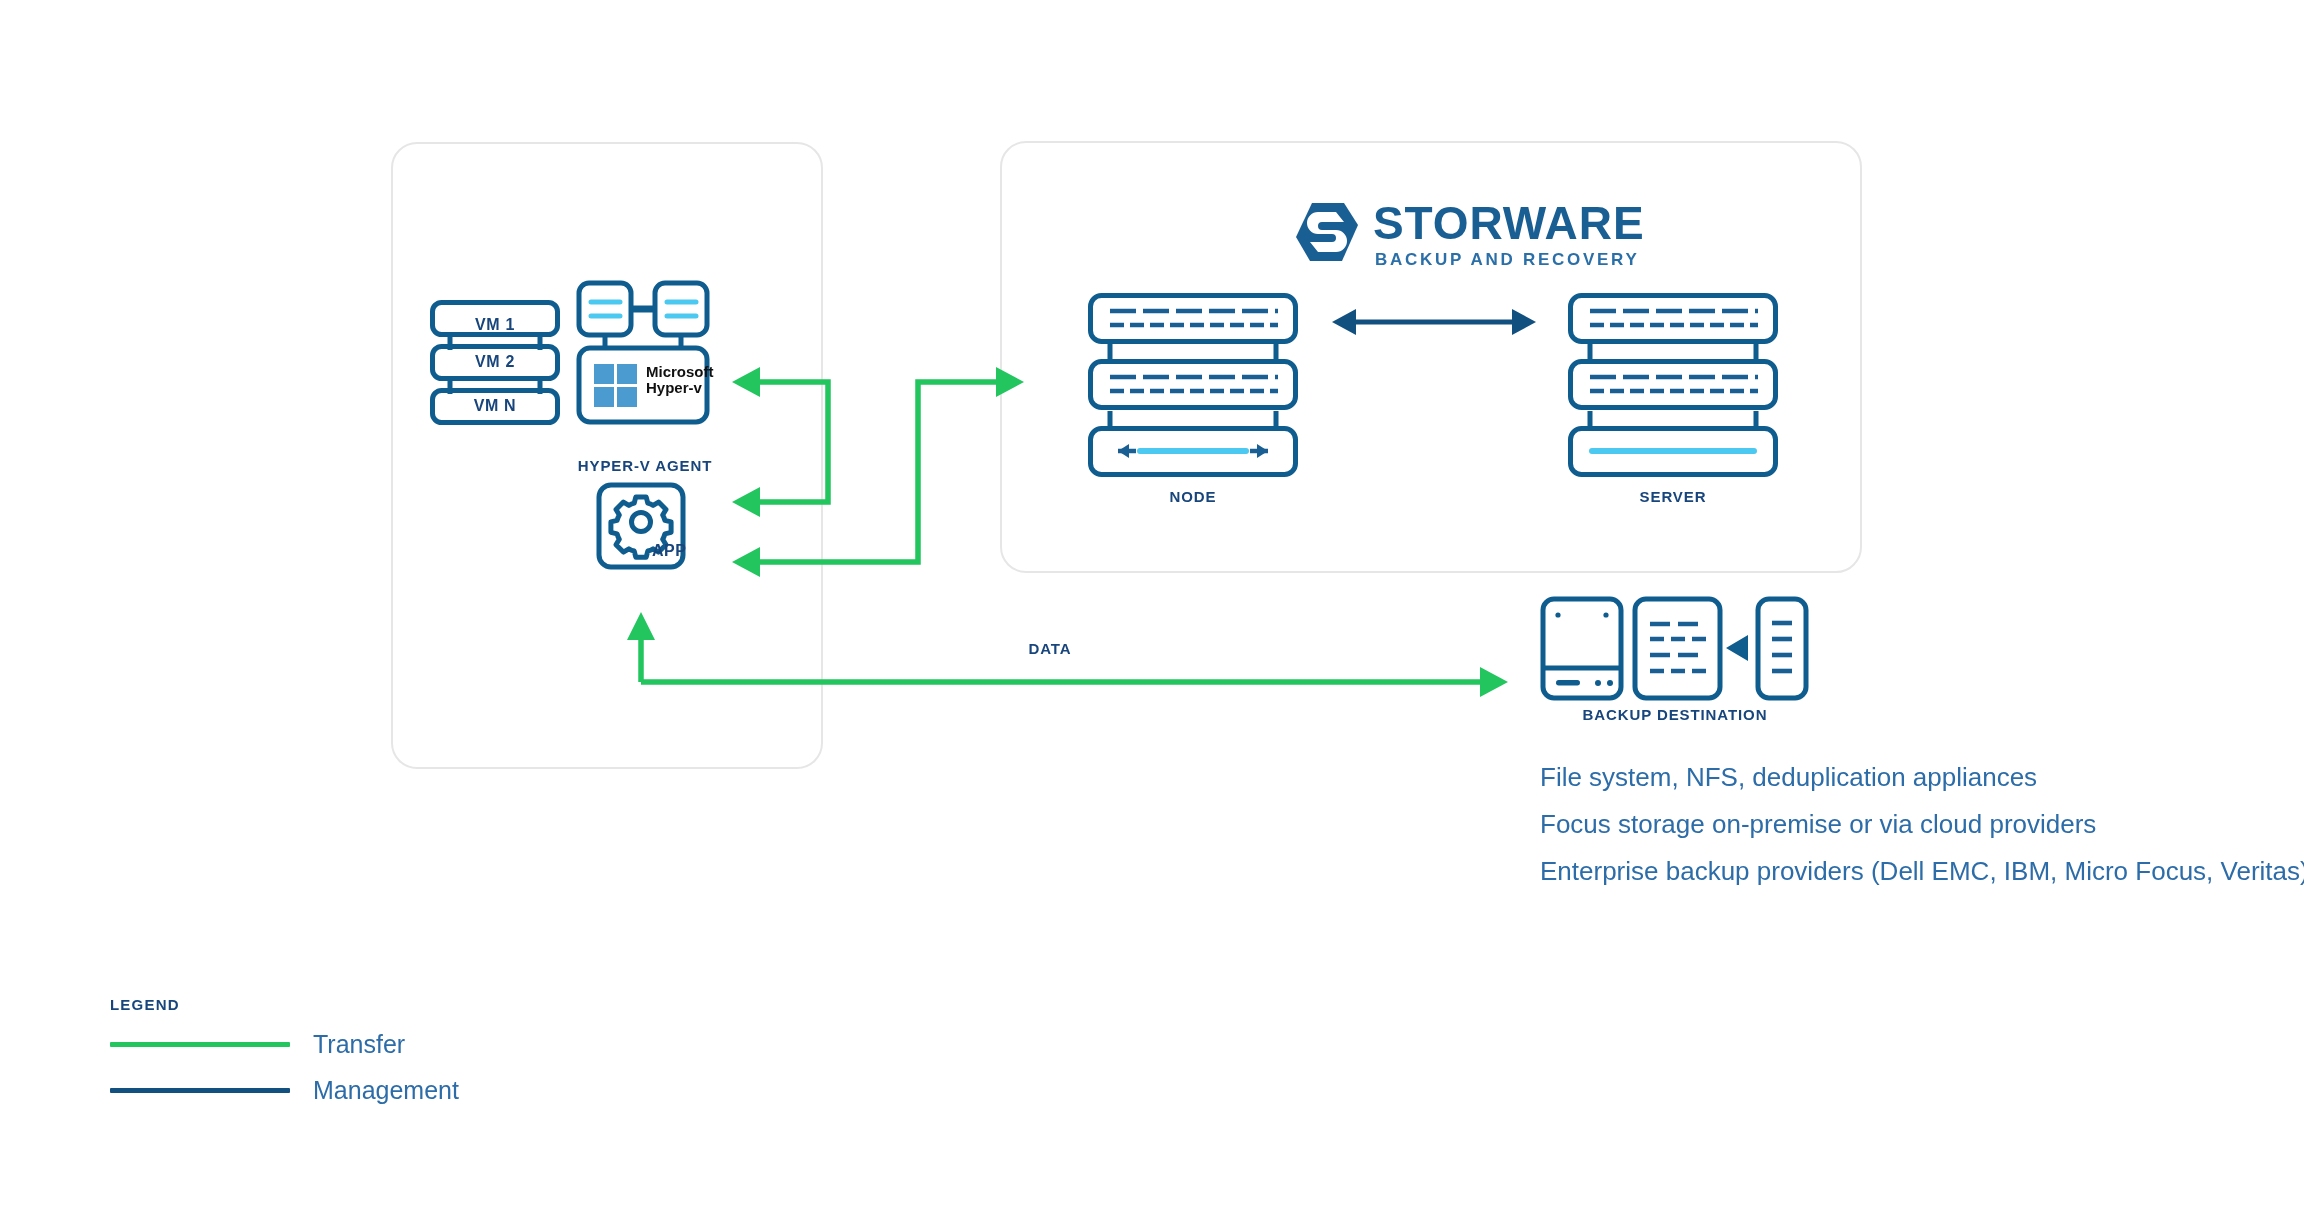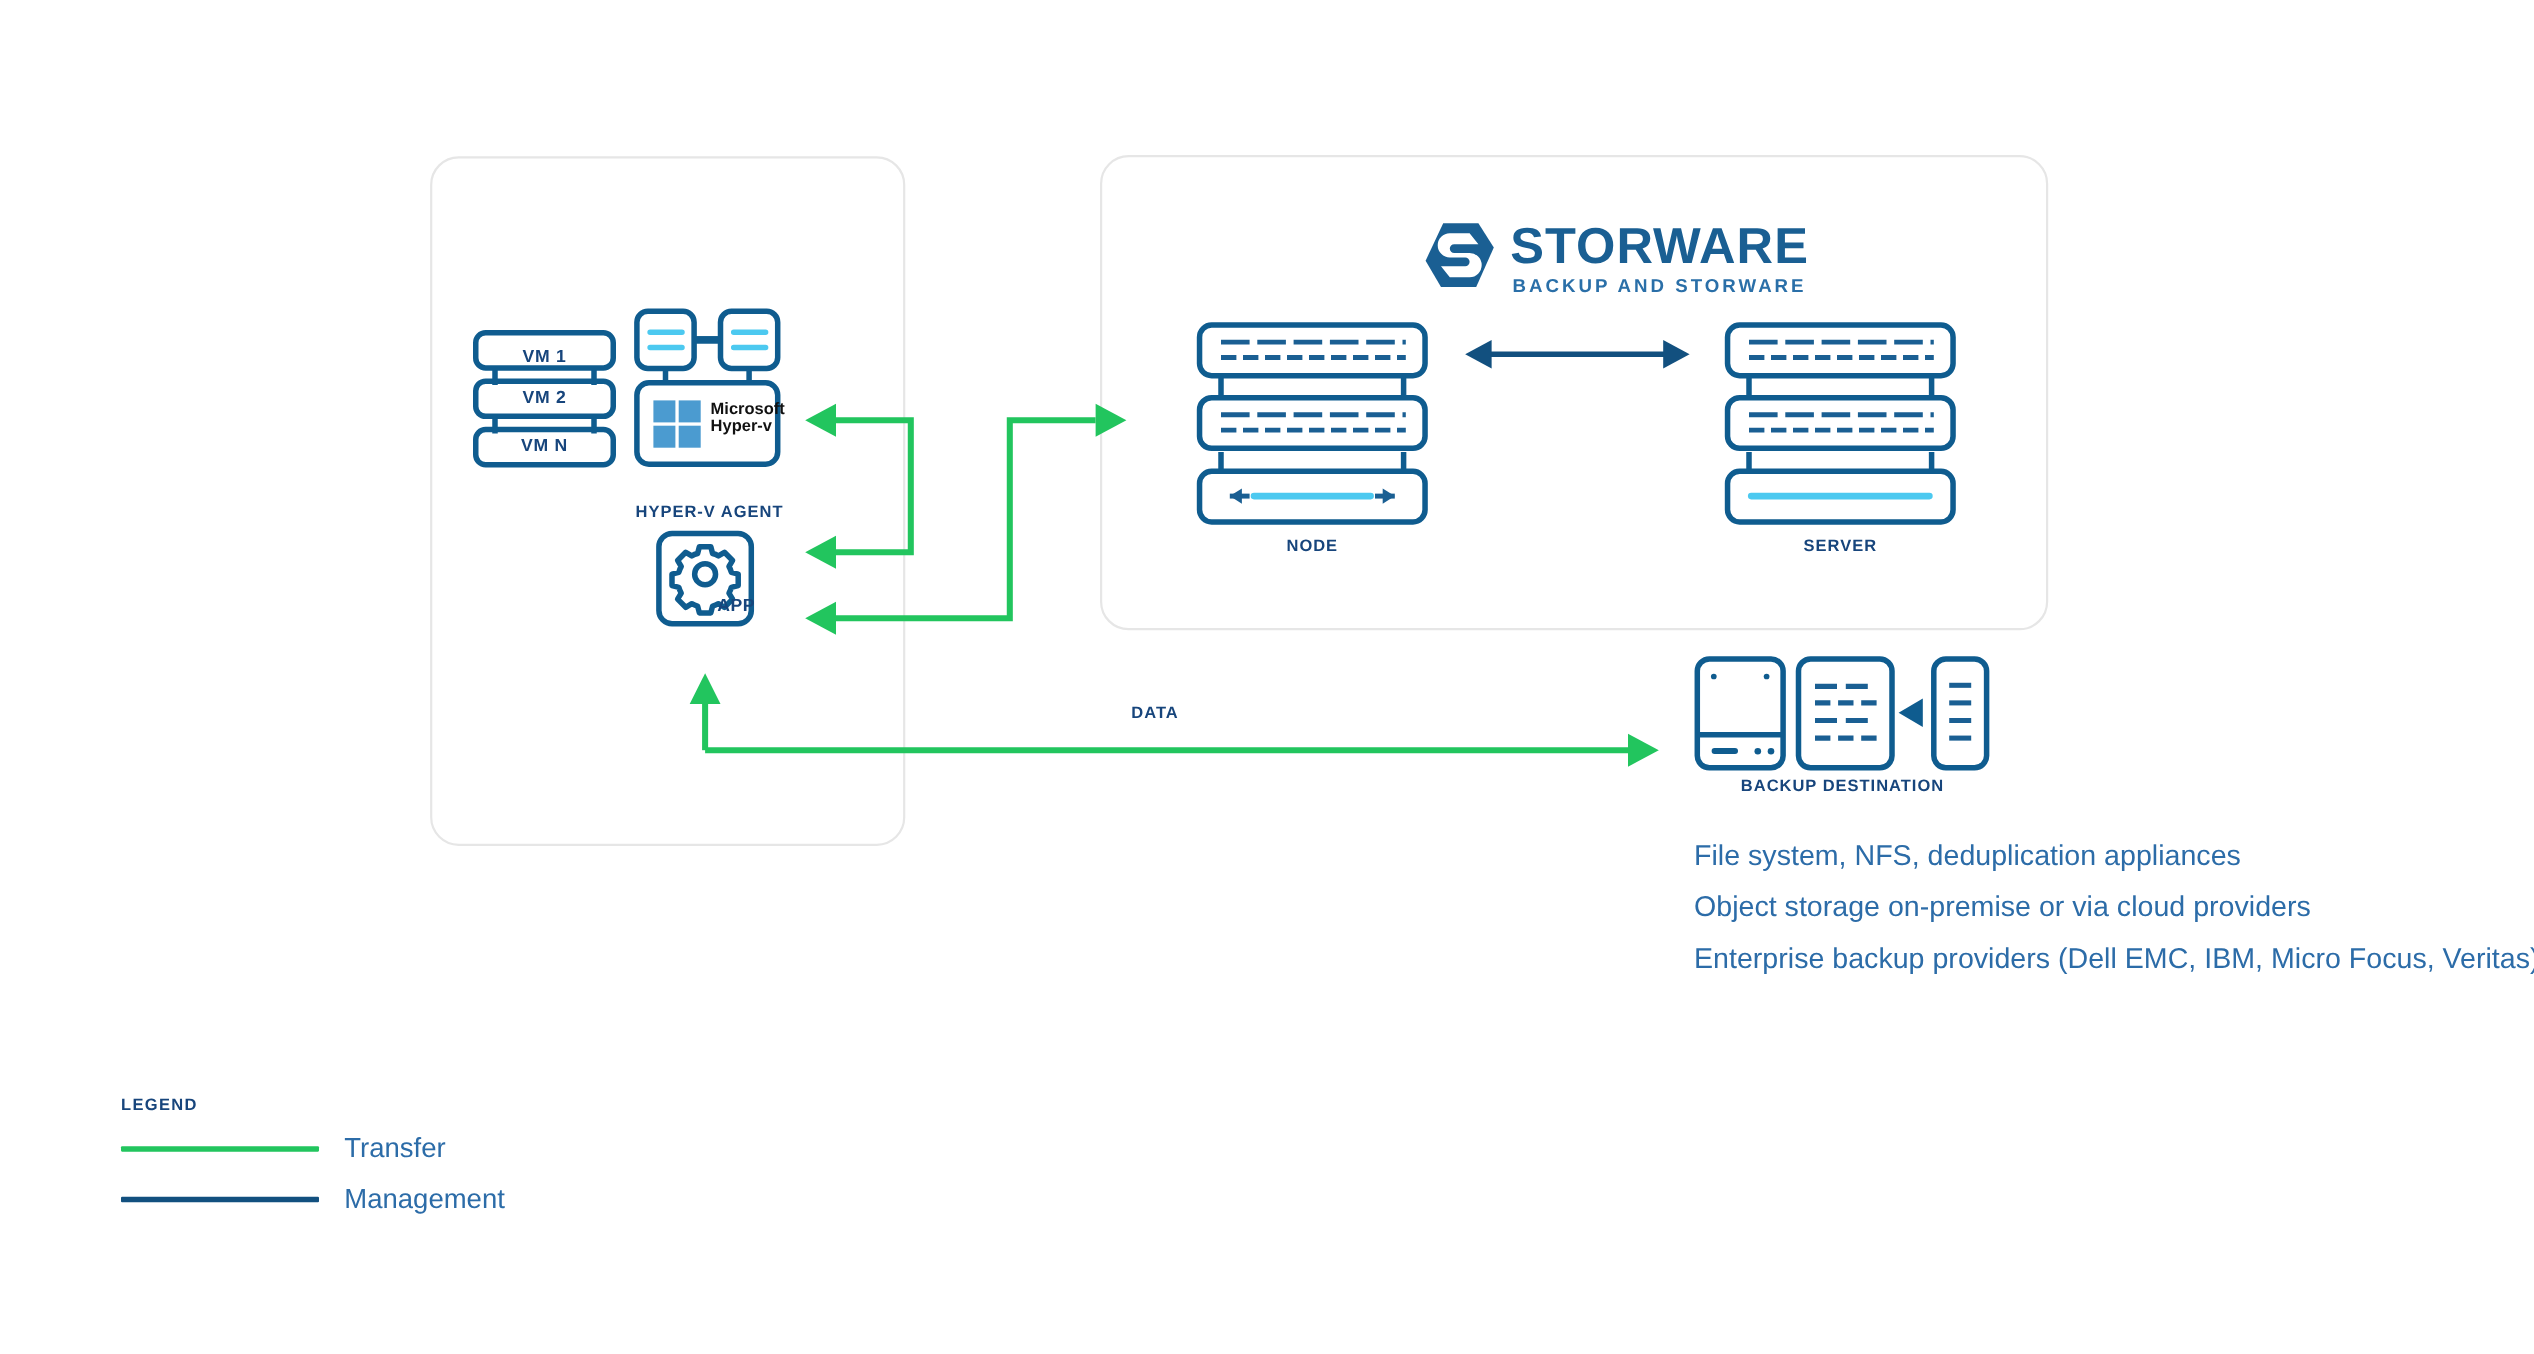--- a/index.html
+++ b/index.html
@@ -180,21 +180,21 @@
     <div class="abs" style="left:56px; top:60px; font-size:16px; font-weight:bold; color:#17457c; letter-spacing:0.03em;">APP</div>
   </div>
 
   <div class="abs" style="left:1296px; top:203px;">
     <svg width="62" height="58" viewBox="0 0 62 58">
       <path fill="#1a5f93" d="M16 0 H48 L62 22 L46 58 H14 L0 34 Z"></path>
       <path fill="#ffffff" d="M40 9 L22 9 A11 11 0 0 0 22 31 L36 31 A4 4 0 0 1 36 39 L14 39 L22 49 L40 49 A11 11 0 0 0 40 27 L26 27 A4 4 0 0 1 26 19 L48 19 Z"></path>
     </svg>
   </div>
   <div class="logo-word logo-main" style="left:1373px; top:200px;">STORWARE</div>
-  <div class="logo-word logo-sub" style="left:1375px; top:250px;">BACKUP AND STORWARE</div>
+  <div class="logo-word logo-sub" style="left:1375px; top:250px;">BACKUP AND RECOVERY</div>
 
   <div class="abs" style="left:1088px; top:293px;">
     <svg width="210" height="185" viewBox="0 0 210 185">
       <g fill="none" stroke="#0f5c8f" stroke-width="5">
 
         <path d="M22 48 V68 M188 48 V68 M22 118 V138 M188 118 V138"></path>
         <rect x="2.5" y="2.5" width="205" height="46" rx="11"></rect>
         <rect x="2.5" y="68.5" width="205" height="46" rx="11"></rect>
         <rect x="2.5" y="135.5" width="205" height="46" rx="11"></rect>
       </g>
@@ -310,21 +310,21 @@
         <path d="M232 27 H252"></path>
         <path d="M232 43 H252"></path>
         <path d="M232 59 H252"></path>
         <path d="M232 75 H252"></path>
       </g>
     </svg>
   </div>
   <div class="caption" style="left:1525px; top:706px; width:300px;">BACKUP DESTINATION</div>
 
   <div class="bodytext" style="left:1540px; top:762px;">File system, NFS, deduplication appliances</div>
-  <div class="bodytext" style="left:1540px; top:809px;">Object storage on-premise or via cloud providers</div>
+  <div class="bodytext" style="left:1540px; top:809px;">Focus storage on-premise or via cloud providers</div>
   <div class="bodytext" style="left:1540px; top:856px;">Enterprise backup providers (Dell EMC, IBM, Micro Focus, Veritas)</div>
 
   <div class="legend-title" style="left:110px; top:996px;">LEGEND</div>
 
   <div class="legend-rule" style="left:110px; top:1042px; width:180px; background:#22c55e;"></div>
   <div class="legend-label" style="left:313px; top:1030px;">Transfer</div>
 
   <div class="legend-rule" style="left:110px; top:1088px; width:180px; background:#12507f;"></div>
   <div class="legend-label" style="left:313px; top:1076px;">Management</div>
 

